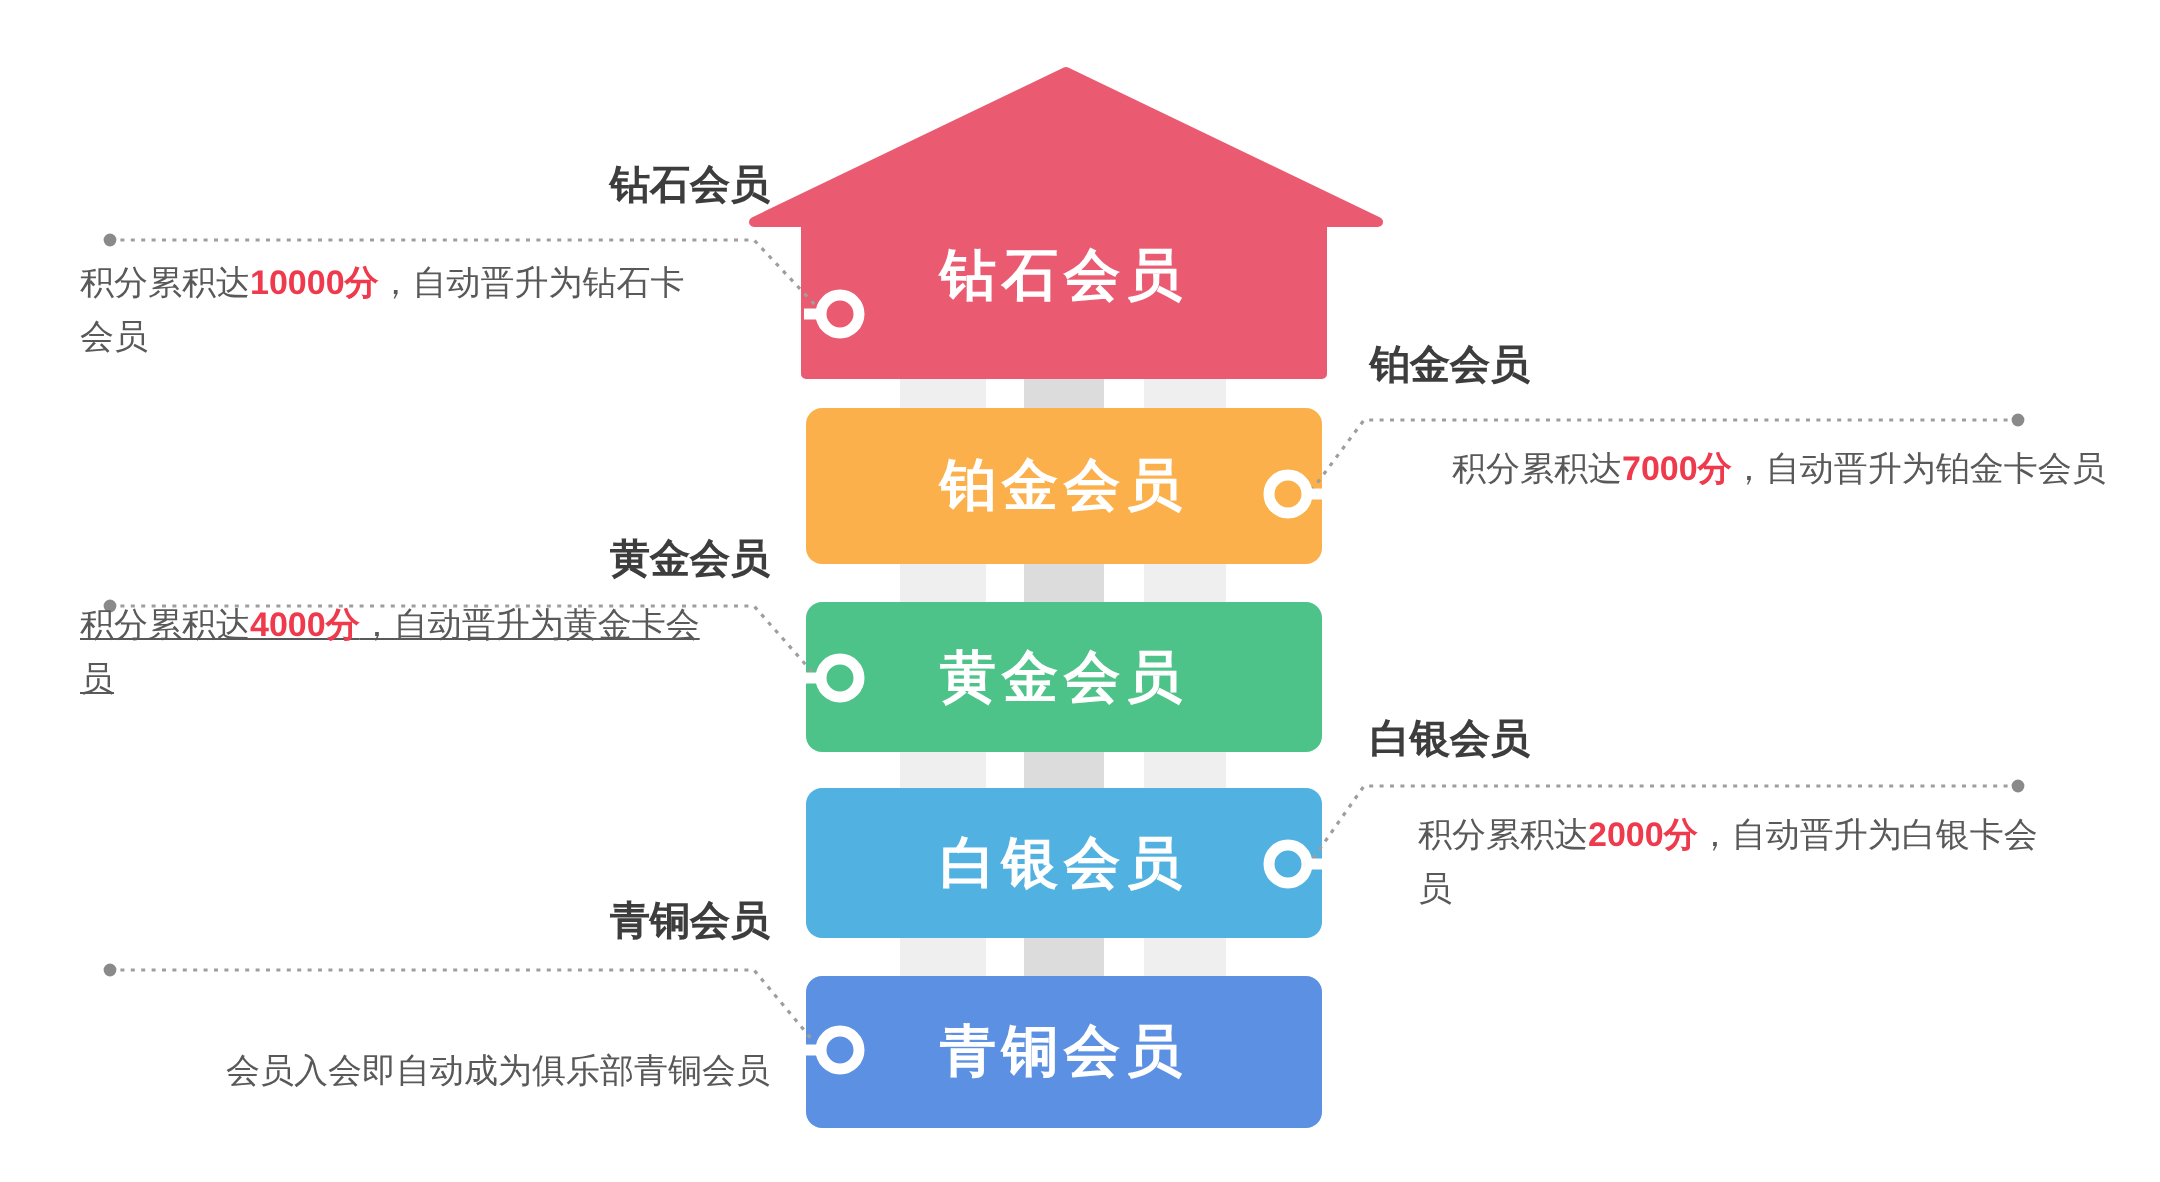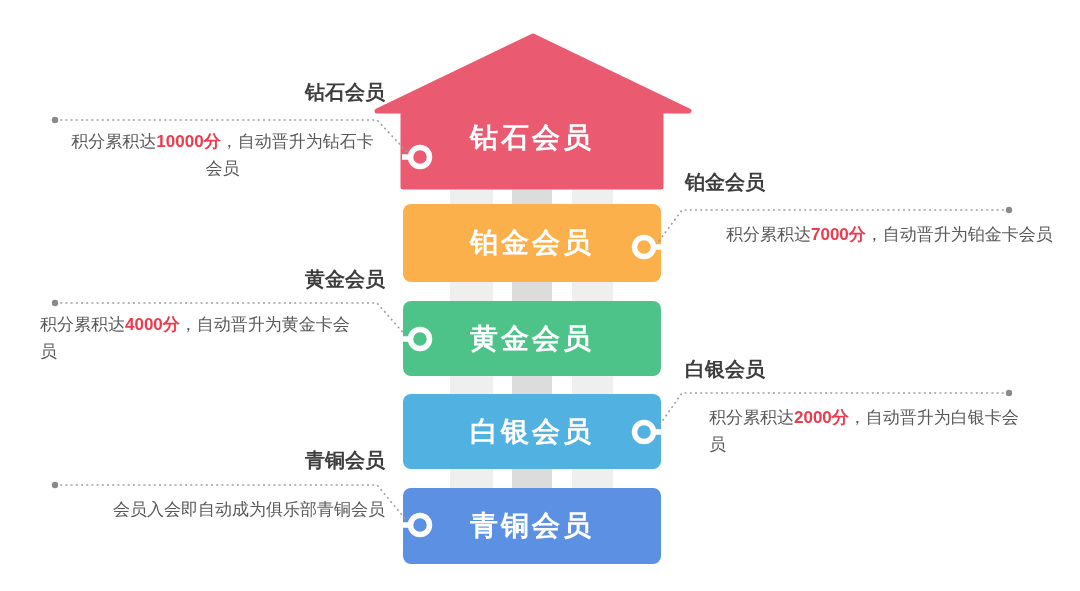--- a/index.html
+++ b/index.html
@@ -24,21 +24,21 @@
   .side-label{
     position:absolute;z-index:3;font-size:20px;font-weight:bold;color:#3d3d3d;
     white-space:nowrap;
   }
   .side-label.right-align{text-align:right;}
   .desc{
     position:absolute;z-index:3;font-size:17px;color:#595959;
     line-height:27px;white-space:pre-wrap;
   }
   .desc .hl{color:#ee3a4c;font-weight:bold;}
-  .desc.align-right{text-align:right;}
+  .desc.align-right{text-align:right;margin-top:26px;}
 </style>
 </head>
 <body>
 
 <div class="canvas">
 
   <svg id="bg-layer" class="layer" width="1080" height="591">
     <rect x="450" y="185" width="43" height="379" style="fill: rgb(239, 239, 239);"></rect>
     <rect x="512" y="185" width="40" height="379" style="fill: rgb(220, 220, 220);"></rect>
     <rect x="572" y="185" width="41" height="379" style="fill: rgb(239, 239, 239);"></rect>
@@ -94,26 +94,26 @@
     <line x1="402" y1="525" x2="410" y2="525" stroke="#ffffff" stroke-width="5.5"></line>
     <circle cx="420" cy="525" r="9.5" fill="none" stroke="#ffffff" stroke-width="5.5"></circle>
   </svg>
 
   <div class="side-label right-align" style="right:695px;top:79px;">钻石会员</div>
   <div class="side-label" style="left:685px;top:169px;">铂金会员</div>
   <div class="side-label right-align" style="right:695px;top:266px;">黄金会员</div>
   <div class="side-label" style="left:685px;top:356px;">白银会员</div>
   <div class="side-label right-align" style="right:695px;top:447px;">青铜会员</div>
 
-  <div class="desc" style="left:40px;top:128px;width:365px;text-align:center;"><span>积分累积达</span><span class="hl">10000分</span><span>，自动晋升为钻石卡
+  <div class="desc" style="left:40px;top:128px;width:365px;"><span>积分累积达</span><span class="hl">10000分</span><span>，自动晋升为钻石卡
 会员</span></div>
 
   <div class="desc" style="left:685px;top:221px;width:375px;margin-left:41px;"><span>积分累积达</span><span class="hl">7000分</span><span>，自动晋升为铂金卡会员</span></div>
 
-  <div class="desc" style="left:40px;top:311px;width:365px;"><span>积分累积达</span><span class="hl">4000分</span><span>，自动晋升为黄金卡会
+  <div class="desc" style="left:40px;top:299px;width:365px;text-decoration:underline;"><span>积分累积达</span><span class="hl">4000分</span><span>，自动晋升为黄金卡会
 员</span></div>
 
   <div class="desc" style="left:709px;top:404px;width:375px;"><span>积分累积达</span><span class="hl">2000分</span><span>，自动晋升为白银卡会
 员</span></div>
 
   <div class="desc align-right" style="left:40px;top:496px;width:345px;"><span>会员入会即自动成为俱乐部青铜会员</span></div>
 
 </div>
 
 </body></html>

